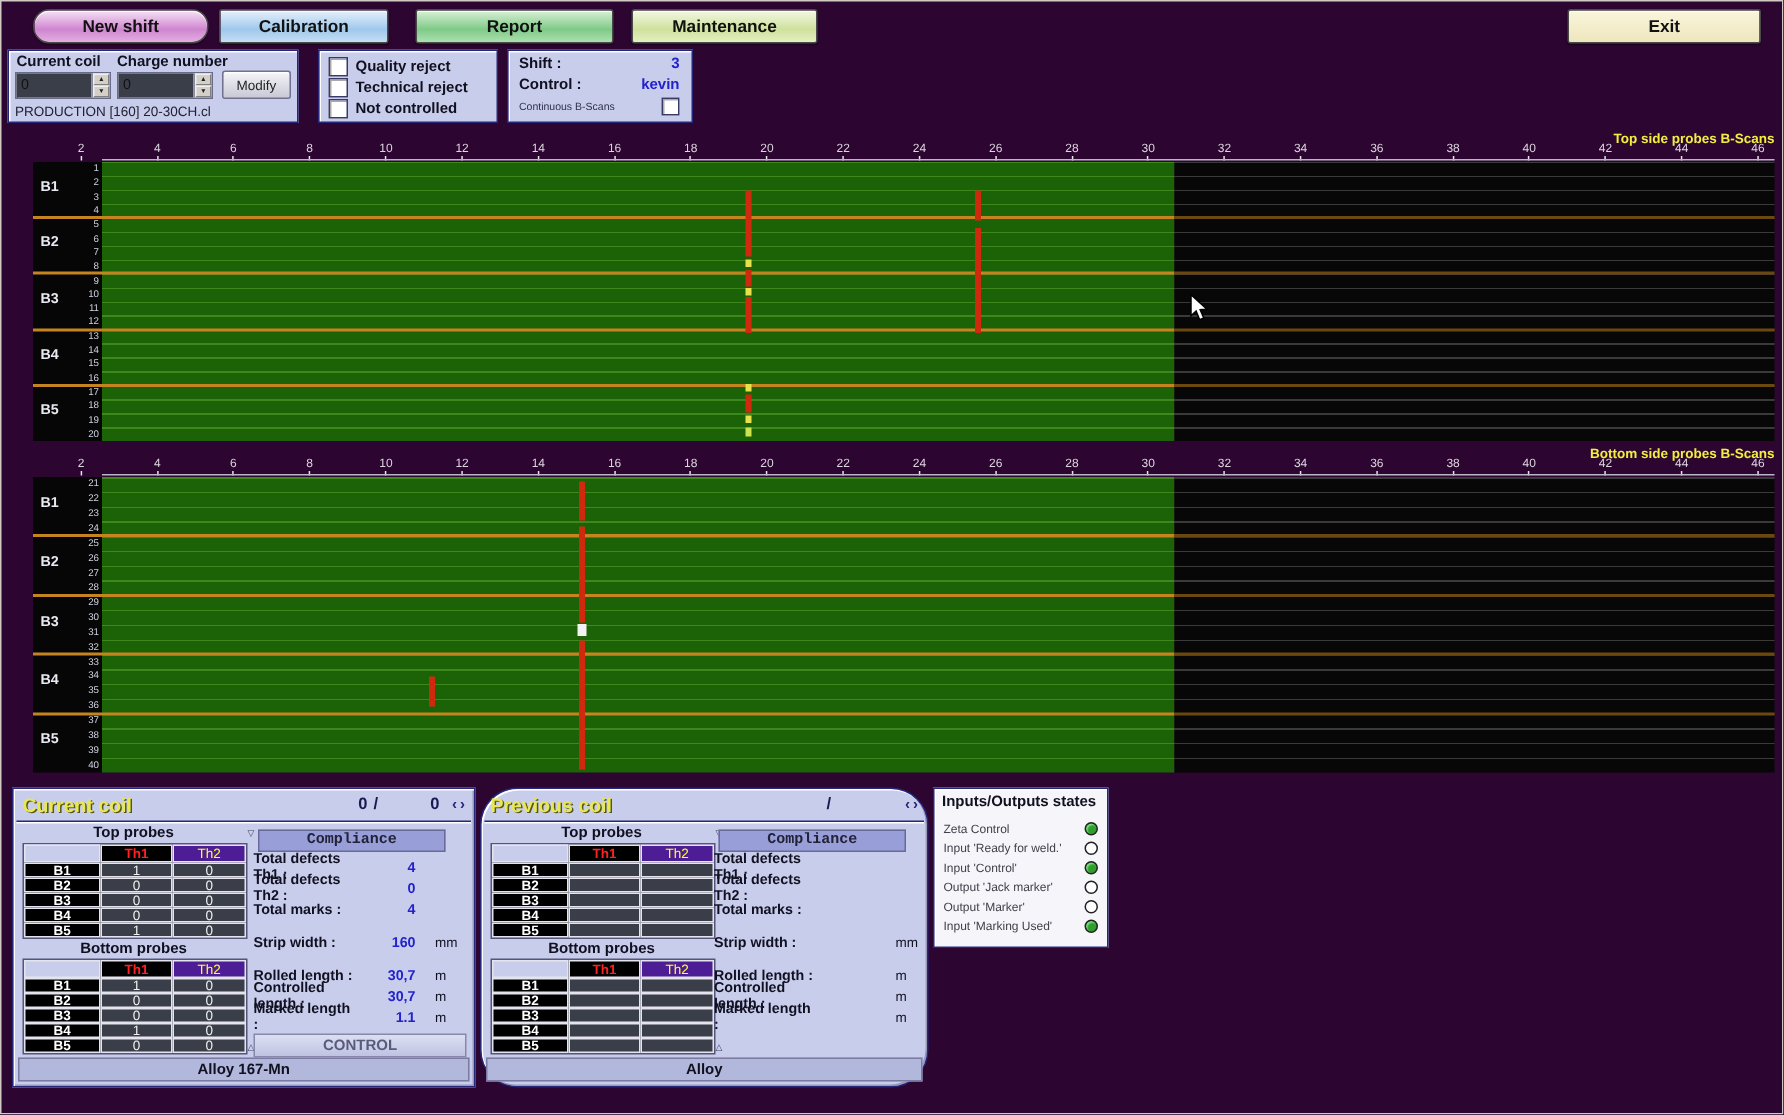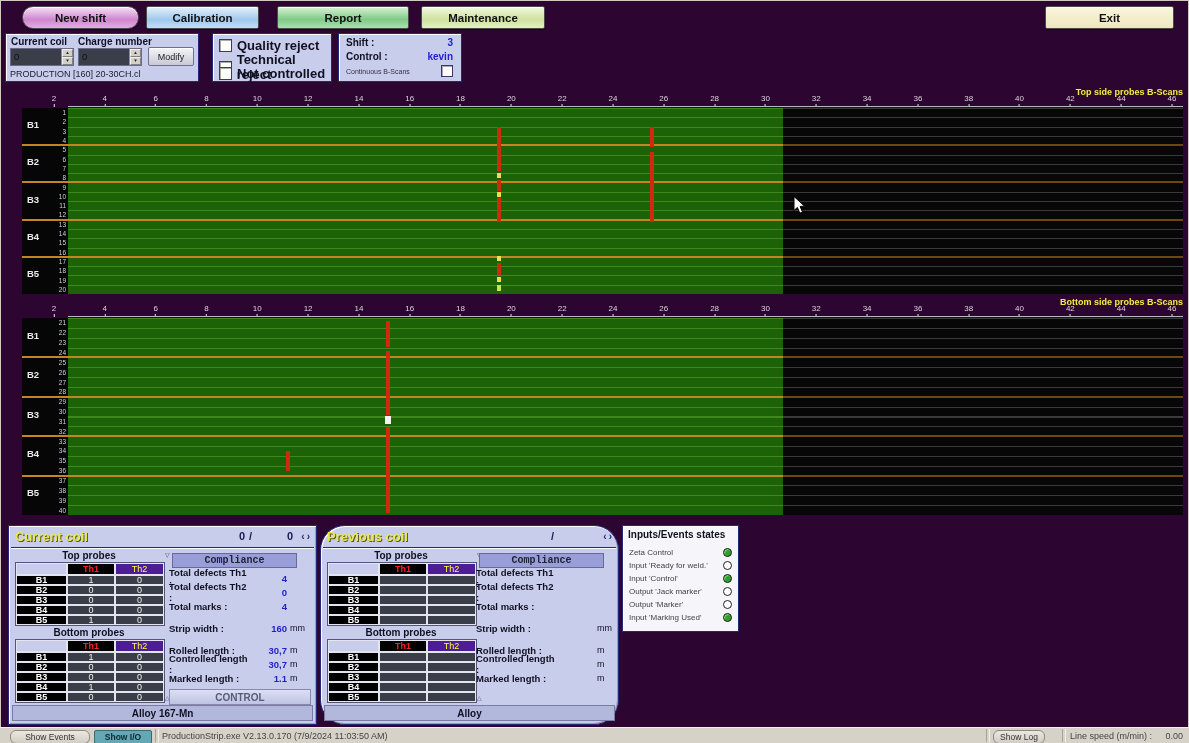--- a/index.html
+++ b/index.html
@@ -22,21 +22,21 @@
   .spin .val{flex:1;font-size:9.5px;color:#111;padding:2px 0 0 3px;}
   .spin .arrows{width:11px;display:flex;flex-direction:column;border-left:1px solid #8a8aa0;}
   .spin .arrows div{flex:1;background:#d4d0c8;border:1px solid #f0f0f0;border-right-color:#808080;border-bottom-color:#808080;
         font-size:4.5px;line-height:5px;text-align:center;color:#222;cursor:pointer;}
   .mini-btn{position:absolute;background:linear-gradient(180deg,#f4f4f8,#c9c9d6);border:1px solid #707090;
         border-radius:2px;font-size:9px;color:#222;display:flex;align-items:center;justify-content:center;
         box-shadow:inset 0 1px 0 #fff;cursor:pointer;}
   .prod-text{position:absolute;font-size:9px;color:#202030;}
   .cbrow{position:absolute;display:flex;align-items:center;gap:5px;}
   .cbox{width:11px;height:11px;background:#fff;border:1px solid #3a3a6a;box-shadow:inset 1px 1px 0 #aaa;cursor:pointer;}
-  .cblabel{font-size:13px;font-weight:bold;color:#101020;}
+  .cblabel{font-size:10px;font-weight:bold;color:#101020;}
   .kv .k{position:absolute;font-size:10px;font-weight:bold;color:#101020;}
   .kv .v{position:absolute;font-size:10px;font-weight:bold;color:#2222cc;text-align:right;}
   .small-k{position:absolute;font-size:7px;color:#303048;}
   
   .scan-title{position:absolute;right:6px;width:300px;text-align:right;font-size:9px;font-weight:bold;color:#f0ee3f;}
   .ruler{position:absolute;left:54px;width:1118px;height:11px;}
   .tick{position:absolute;top:0;transform:translateX(-50%);text-align:center;color:#ddd6e0;font-size:8px;line-height:8px;}
   .tick i{display:block;width:1px;height:3px;background:#e8e2ea;margin:1px auto 0;}
   .baseline{position:absolute;left:68px;width:1115px;height:1px;background:#b9b6c8;}
   .gutter{position:absolute;left:22px;width:46px;background:#060606;}
@@ -71,21 +71,21 @@
   .phdr .th2{background:#4c1d95;color:#ffff35;font-weight:normal;}
   .rowlab{background:#000;color:#fff;font-weight:bold;}
   .val{background:#3a3e48;color:#f0f0f0;}
   .stats-col{position:absolute;width:143px;}
   .comp-hdr{position:absolute;height:13px;background:#989ed8;border:1px solid #6a6a9a;
         font-size:10px;font-weight:bold;color:#222238;display:flex;align-items:center;justify-content:center;font-family:Liberation Mono, monospace;}
   .stat-group{margin-bottom:8px;}
   .stat-line{display:flex;height:14px;align-items:center;}
   .sl{flex:1;font-size:9.5px;font-weight:bold;color:#101020;}
   .sv{width:38px;text-align:right;font-size:9.5px;font-weight:bold;color:#2222cc;}
-  .su{width:22px;padding-left:3px;font-size:9px;color:#101020;}
+  .su{width:22px;padding-left:13px;font-size:9px;color:#101020;}
   .control-bar{position:absolute;height:14px;background:linear-gradient(180deg,#dcdff2,#bfc3e2);border:1px solid #8888aa;
         font-size:10px;font-weight:bold;color:#5a5a7a;display:flex;align-items:center;justify-content:center;cursor:pointer;}
   .alloy-bar{position:absolute;left:3px;right:3px;bottom:3px;height:14px;background:#b2b7dc;border:1px solid #7a7aa2;
         font-size:10px;font-weight:bold;color:#101020;display:flex;align-items:center;justify-content:center;}
   .tri{position:absolute;font-size:6px;color:#444460;}
   
   .io-panel{position:absolute;background:#f6f6fa;border:1px solid #26267a;box-shadow:inset 1px 1px 0 #fff;}
   .io-title{position:absolute;left:5px;top:3px;font-size:10px;font-weight:bold;color:#101020;}
   #io-items{position:absolute;left:6px;right:6px;top:20px;}
   .io-row{display:flex;align-items:center;height:13px;}
@@ -546,21 +546,21 @@
             <span class="sl">Marked length :</span>
             <span class="sv"></span>
             <span class="su">m</span>
           </div>
         </div>
       </div>
     <div class="alloy-bar">Alloy</div>
   </div>
 
   <div class="io-panel" style="left:622px;top:525px;width:115px;height:105px;">
-    <div class="io-title">Inputs/Events states</div>
+    <div class="io-title">Inputs/Outputs states</div>
     <div id="io-items">
         <div class="io-row">
           <span class="io-label">Zeta Control</span>
           <span class="led on"></span>
         </div>
         <div class="io-row">
           <span class="io-label">Input 'Ready for weld.'</span>
           <span class="led off"></span>
         </div>
         <div class="io-row">
@@ -575,31 +575,20 @@
           <span class="io-label">Output 'Marker'</span>
           <span class="led off"></span>
         </div>
         <div class="io-row">
           <span class="io-label">Input 'Marking Used'</span>
           <span class="led on"></span>
         </div>
       </div>
   </div>
 
-  <div class="statusbar">
-    <div class="sb-btn" style="left:10px;width:78px;">Show Events</div>
-    <div class="sb-btn teal" style="left:94px;width:56px;">Show I/O</div>
-    <div class="sb-groove" style="left:155px;"></div>
-    <div class="sb-text" style="left:162px;">ProductionStrip.exe V2.13.0.170 (7/9/2024 11:03:50 AM)</div>
-    <div class="sb-groove" style="left:986px;"></div>
-    <div class="sb-btn" style="left:993px;width:50px;">Show Log</div>
-    <div class="sb-groove" style="left:1062px;"></div>
-    <div class="sb-text" style="left:1070px;">Line speed (m/min) :</div>
-    <div class="sb-text" style="left:1155px;width:28px;text-align:right;">0.00</div>
-  </div>
 
   <div id="cursor">
     <svg width="13" height="19" viewBox="0 0 13 19">
       <path d="M1,0.5 L1,14.5 L4.4,11.4 L6.8,17.2 L9.5,16 L7.1,10.4 L11.6,10.2 Z" fill="#ffffff" stroke="#000000" stroke-width="1"></path>
     </svg>
   </div>
 
 </div>
 
 </body></html>

